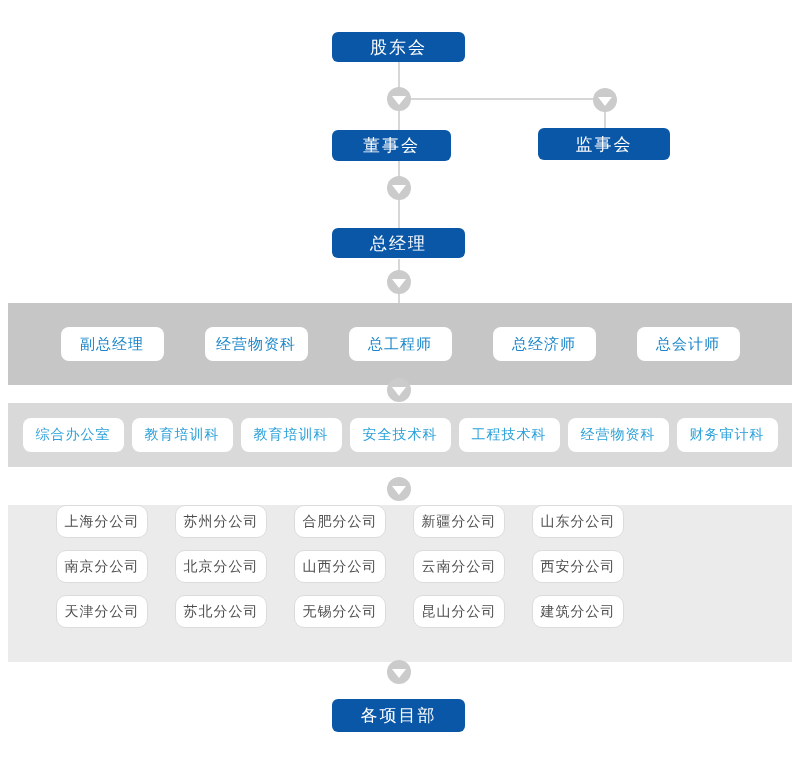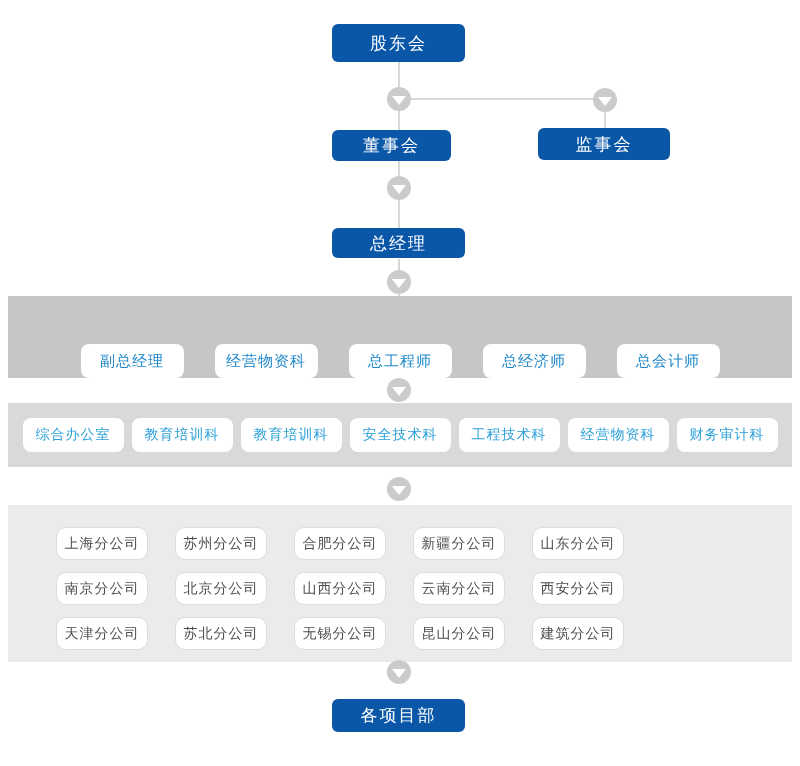--- a/index.html
+++ b/index.html
@@ -23,23 +23,23 @@
     border-top:9px solid #ffffff;
   }
   
   .bnode{
     position:absolute;background:#0a57a8;color:#ffffff;border-radius:6px;
     display:flex;align-items:center;justify-content:center;
     font-size:17px;letter-spacing:2px;z-index:4;
   }
   
   .band{position:absolute;left:8px;width:784px;}
-  .band1{top:296px;height:82px;background:#c6c6c6;display:flex;align-items:flex-end;justify-content:center;gap:31px;}
+  .band1{top:303px;height:82px;background:#c6c6c6;display:flex;align-items:center;justify-content:center;gap:41px;}
   .band2{top:403px;height:64px;background:#d9d9d9;display:flex;align-items:center;justify-content:center;gap:8px;}
-  .band3{top:505px;height:157px;background:#ebebeb;padding-top:22px;box-sizing:border-box;}
+  .band3{top:505px;height:157px;background:#ebebeb;box-sizing:border-box;}
   
   .wbox{
     background:#ffffff;border-radius:8px;display:flex;align-items:center;justify-content:center;
     letter-spacing:1px;
   }
   .exec{width:103px;height:34px;color:#1b86c9;font-size:15px;}
   .dept{width:101px;height:34px;color:#2ba0d9;font-size:14px;}
   .brow{display:flex;gap:27px;padding-left:48px;margin-bottom:12px;}
   .branch{
     width:92px;height:33px;background:#ffffff;border:1px solid #dcdcdc;border-radius:10px;
@@ -54,21 +54,21 @@
 
   <div class="line v" style="left:398px;top:62px;height:26px"></div>
   <div class="line h" style="left:399px;top:98px;width:207px"></div>
   <div class="line v" style="left:398px;top:110px;height:20px"></div>
   <div class="line v" style="left:604px;top:110px;height:18px"></div>
   <div class="line v" style="left:398px;top:161px;height:16px"></div>
   <div class="line v" style="left:398px;top:199px;height:29px"></div>
   <div class="line v" style="left:398px;top:259px;height:12px"></div>
   <div class="line v" style="left:398px;top:293px;height:10px"></div>
 
-  <div class="bnode" style="left:332px;top:24px;width:133px;height:38px">股东会</div>
+  <div class="bnode" style="left:332px;top:32px;width:133px;height:30px">股东会</div>
   <div class="bnode" style="left:332px;top:130px;width:119px;height:31px">董事会</div>
   <div class="bnode" style="left:538px;top:128px;width:132px;height:32px">监事会</div>
   <div class="bnode" style="left:332px;top:228px;width:133px;height:30px">总经理</div>
   <div class="bnode" style="left:332px;top:699px;width:133px;height:33px">各项目部</div>
 
   <div class="band band1">
     <div class="wbox exec">副总经理</div>
     <div class="wbox exec">经营物资科</div>
     <div class="wbox exec">总工程师</div>
     <div class="wbox exec">总经济师</div>

